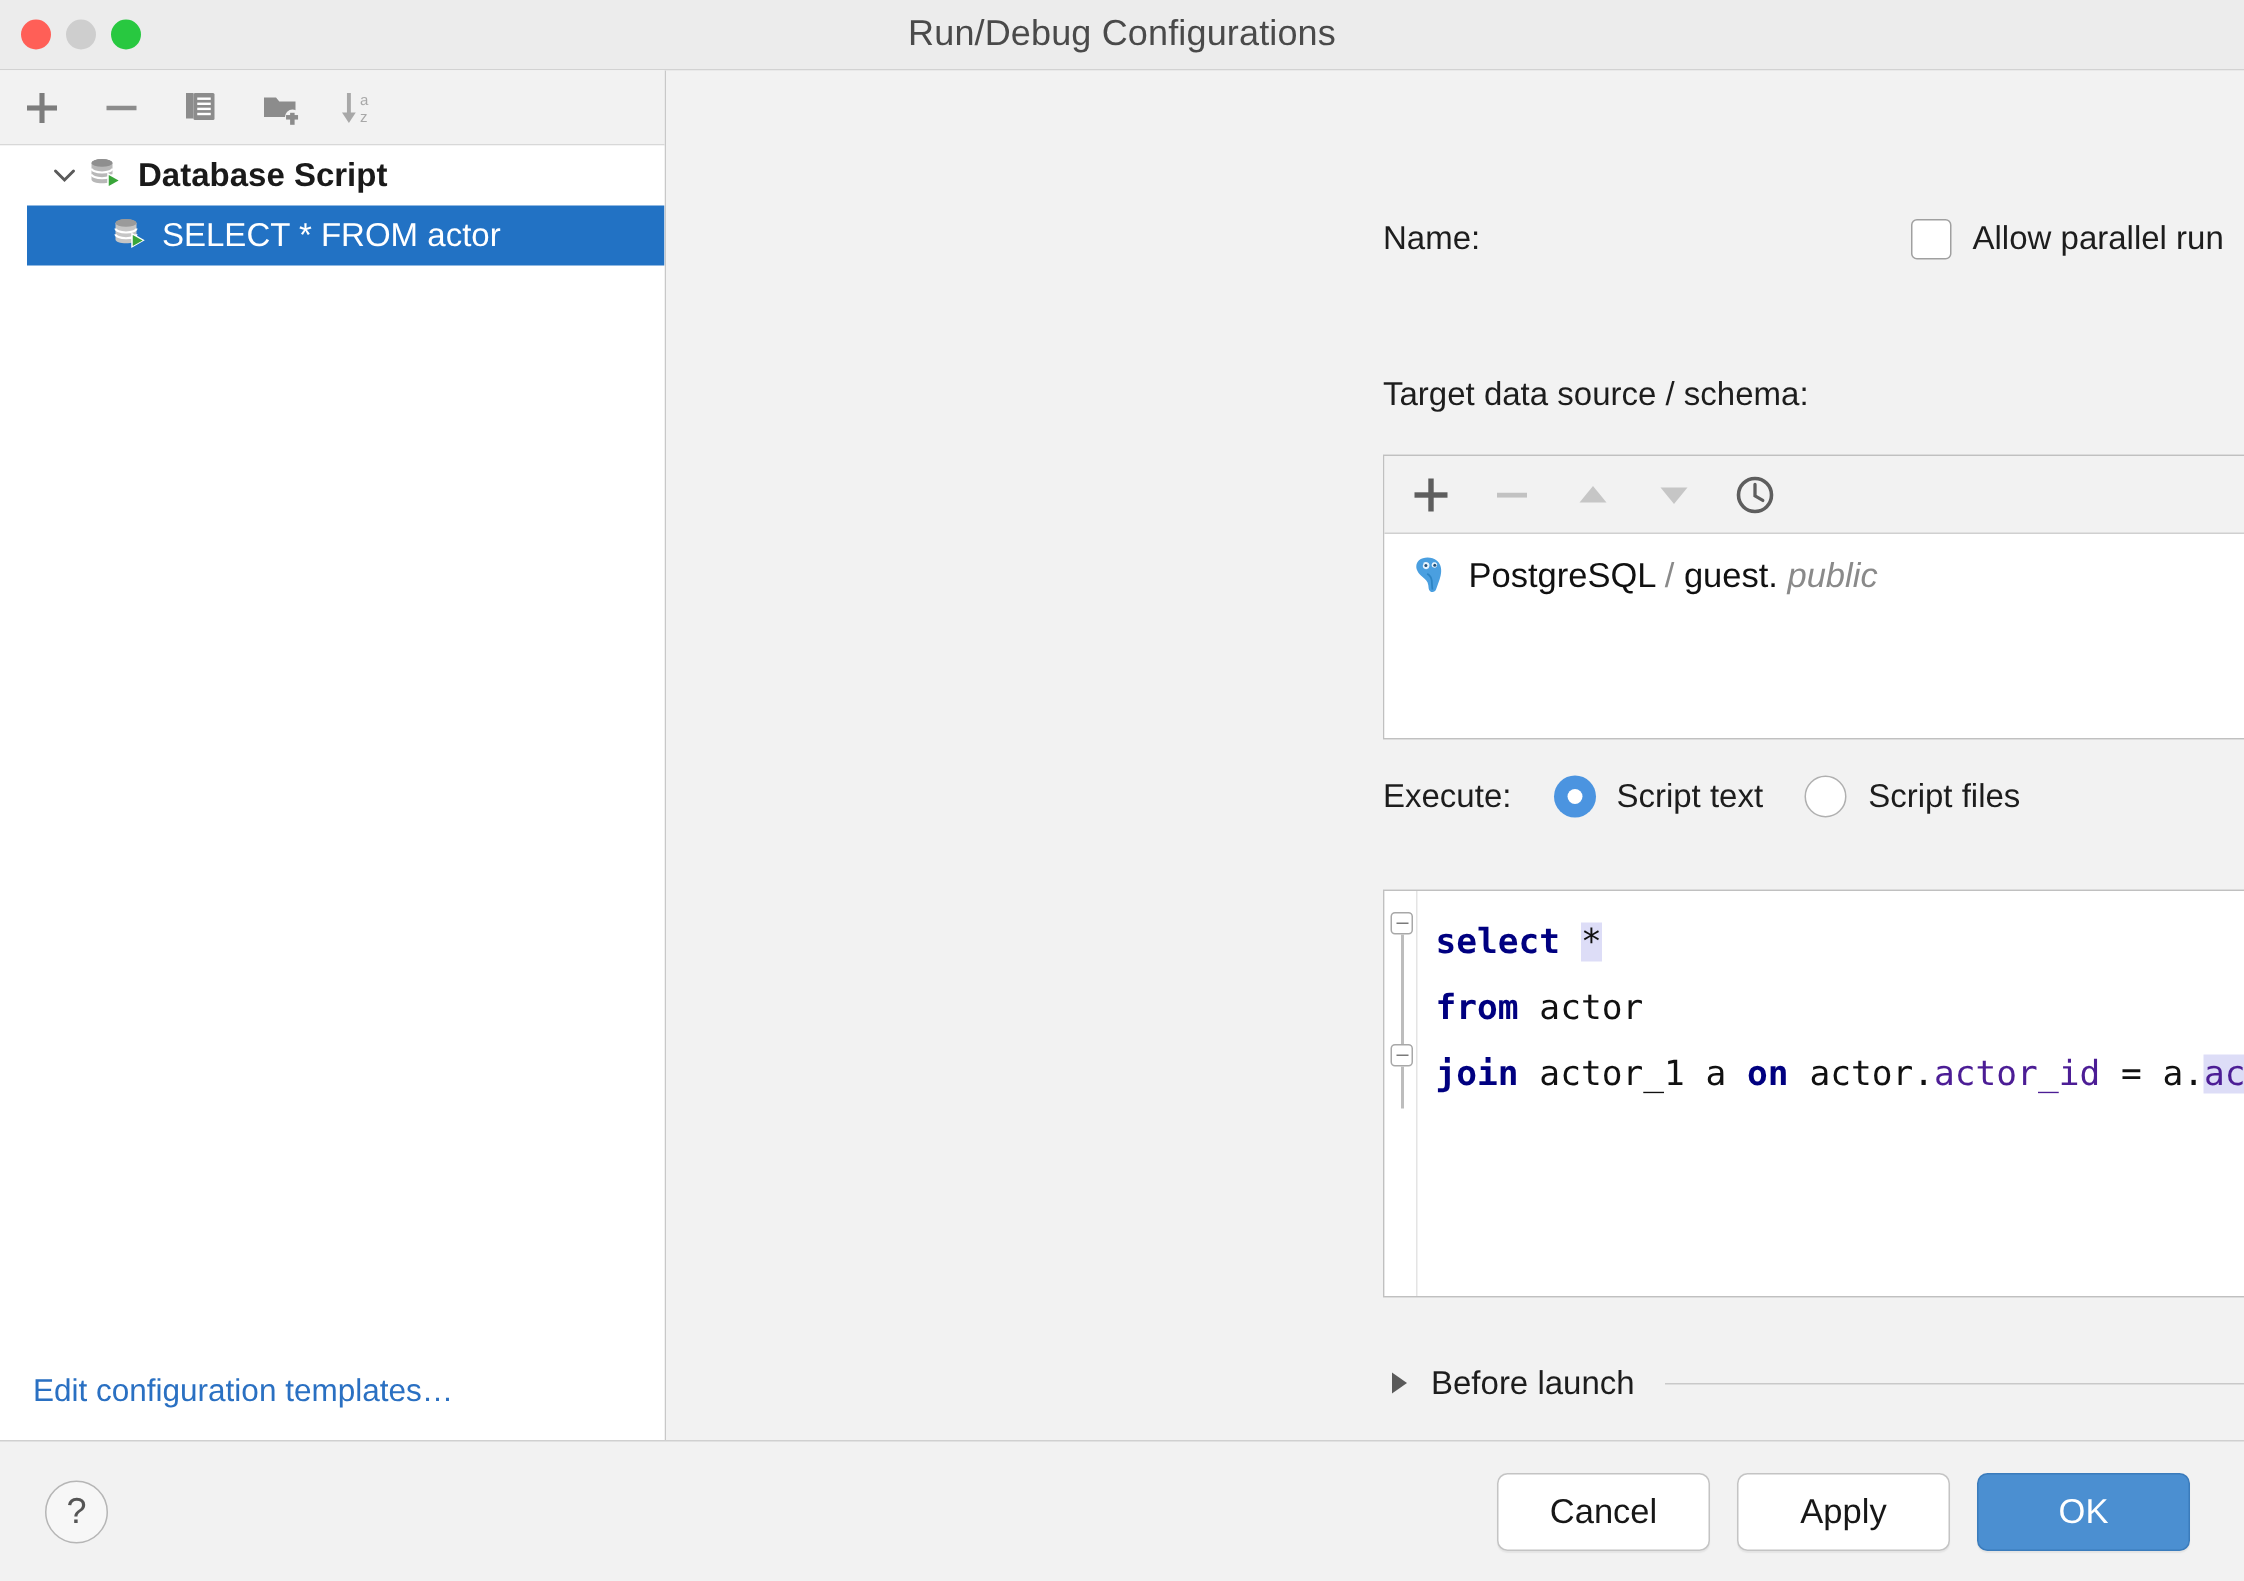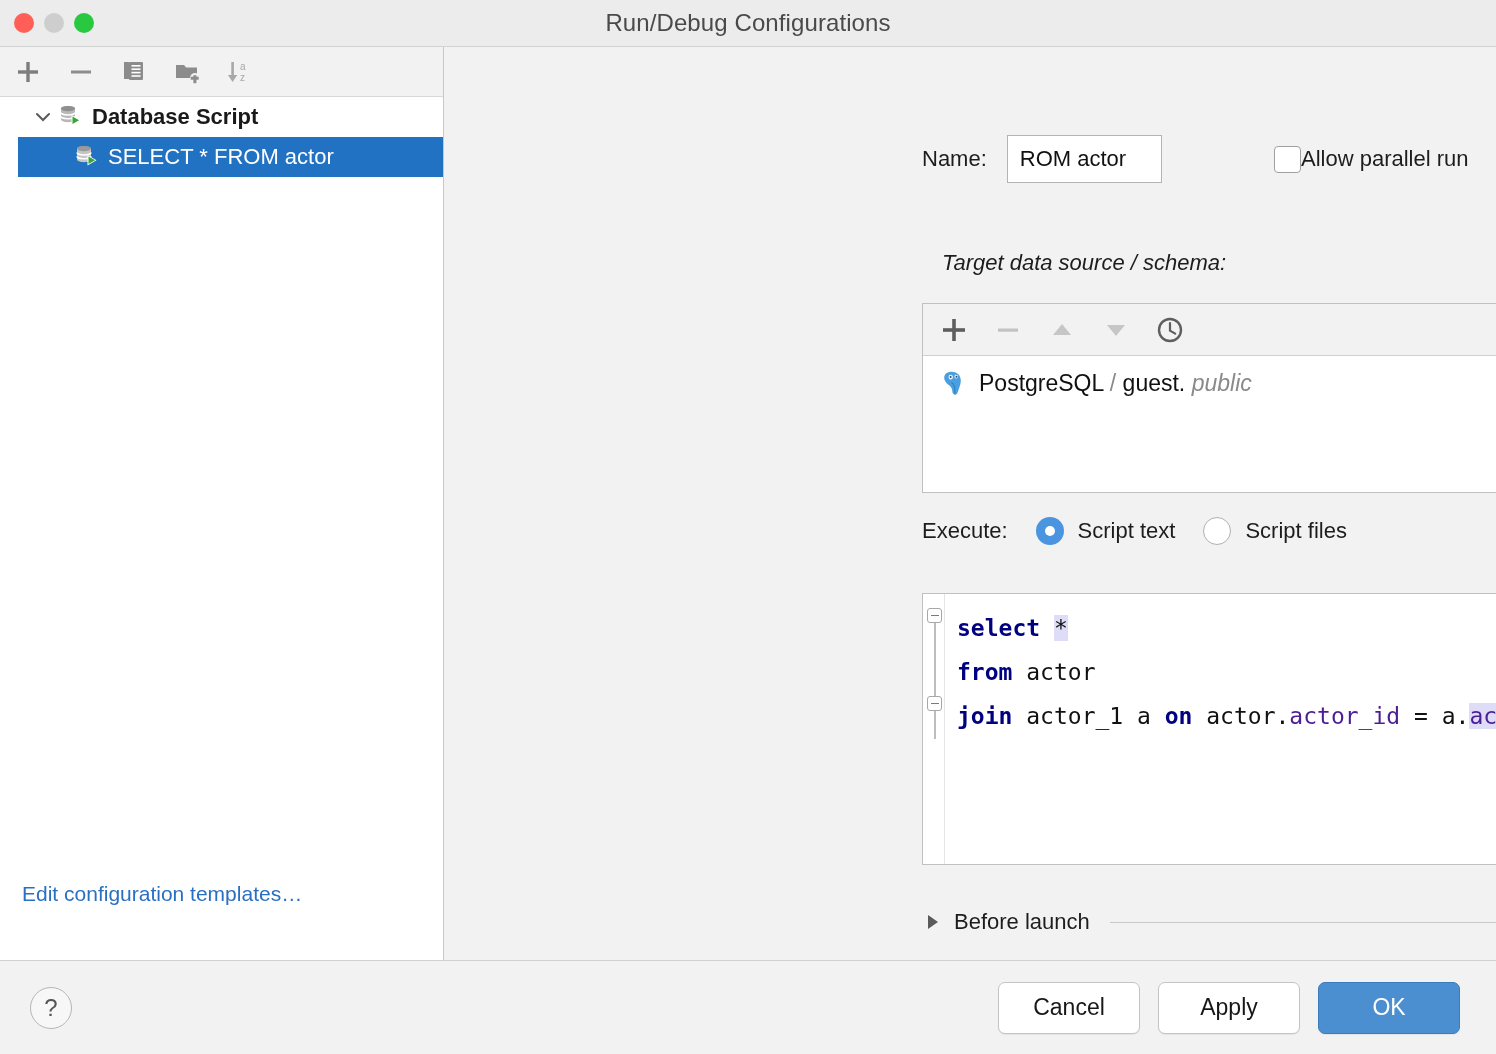--- a/index.html
+++ b/index.html
@@ -93,21 +93,21 @@
     width: 30px; height: 30px;
     display: flex; align-items: center; justify-content: center;
     flex: 0 0 30px;
   }
   .db-icon { width: 26px; height: 26px; flex: 0 0 26px; margin-right: 8px; display:block; }
   .tree-label { font-size: 22px; color: #1a1a1a; }
   .tree-row.root .tree-label { font-weight: bold; }
   .tree-row.selected .tree-label { color: #fff; font-weight: normal; }
   .edit-templates {
     position: absolute;
-    left: 22px; bottom: 54px;
+    left: 22px; bottom: 20px;
     font-size: 21px;
     color: #2a70c2;
     cursor: pointer;
   }
 
   
   .right-pane {
     flex: 1 1 auto;
     background: #f2f2f2;
     padding: 0 0 0 0;
@@ -127,21 +127,21 @@
     margin-left: 20px;
     width: 155px; height: 48px;
     background: #fff;
     border: 1px solid #b4b4b4;
     font-size: 22px;
     color: #111;
     padding: 0 12px;
     font-family: "Liberation Sans", sans-serif;
     outline: none;
   }
-  .cb-group { display: flex; align-items: center; }
+  .cb-group { display: flex; align-items: center; gap: 14px; }
   .cb-box {
     width: 27px; height: 27px;
     border: 1.5px solid #a0a0a0;
     border-radius: 4px;
     background: #fff;
     flex: 0 0 27px;
   }
   .cb-label { font-size: 22px; color: #1d1d1d; }
 
   .section-label {
@@ -395,31 +395,30 @@
 
       </div>
 
       <div class="edit-templates">Edit configuration templates…</div>
     </div>
 
     <div class="right-pane">
 
       <div class="row-name">
         <span class="lbl">Name:</span>
-        <input class="name-input" type="text" value="ROM actor" style="">
       </div>
 
       <div class="row-name" style="left:830px;">
         <span class="cb-group">
           <span class="cb-box"></span>
           <span class="cb-label">Allow parallel run</span>
         </span>
       </div>
 
-      <div class="section-label" style="left:498px; top:203px;font-style:italic;">Target data source / schema:</div>
+      <div class="section-label" style="left:478px; top:203px;">Target data source / schema:</div>
 
       <div class="ds-panel">
         <div class="ds-toolbar">
           <div class="ds-btn">
             <svg width="28" height="28" viewBox="0 0 28 28">
                 <rect x="12.2" y="3" width="3.6" height="22" fill="#5e5e5e"></rect>
                 <rect x="3" y="12.2" width="22" height="3.6" fill="#5e5e5e"></rect>
               </svg>
           </div>
           <div class="ds-btn">

